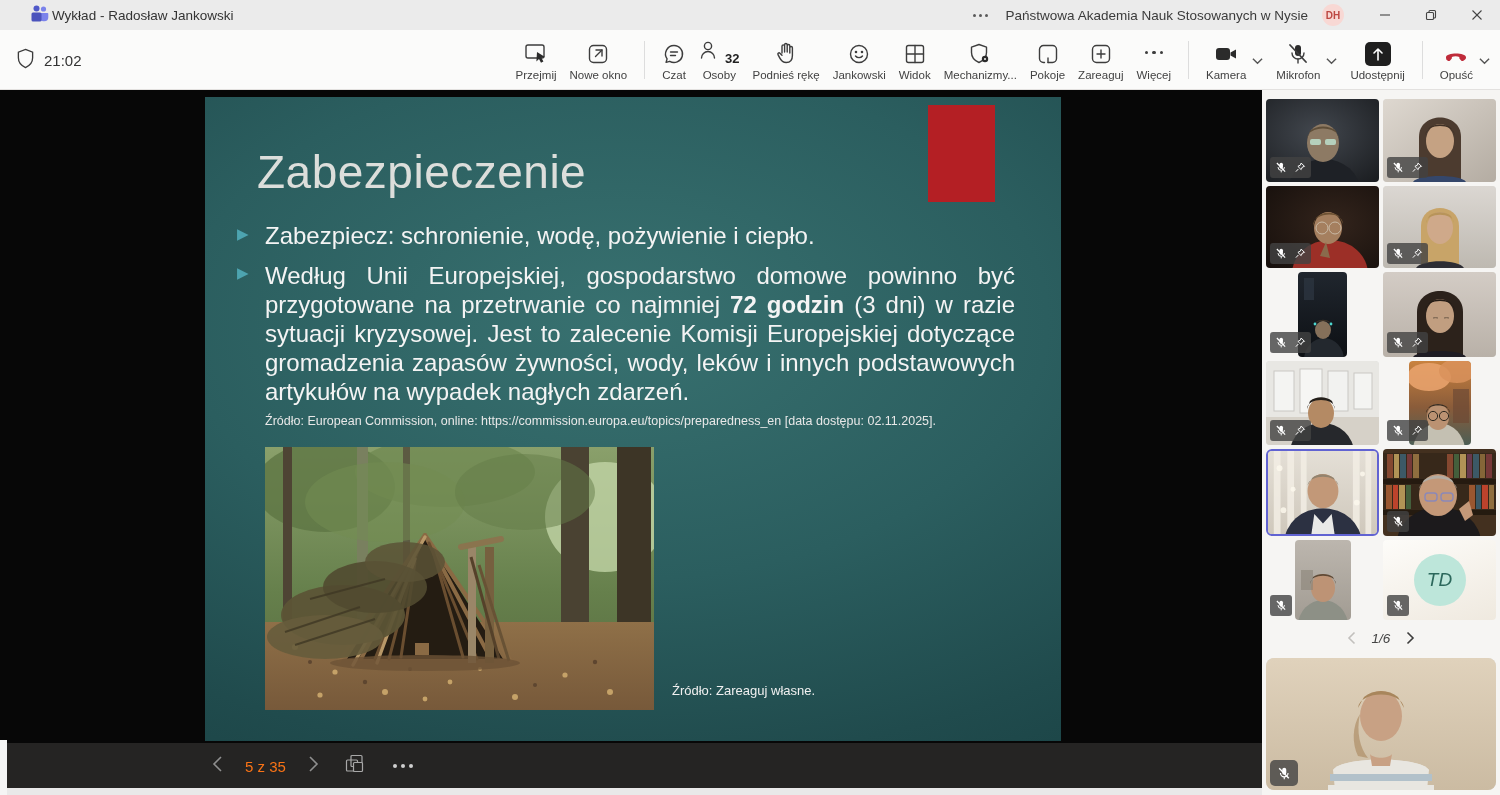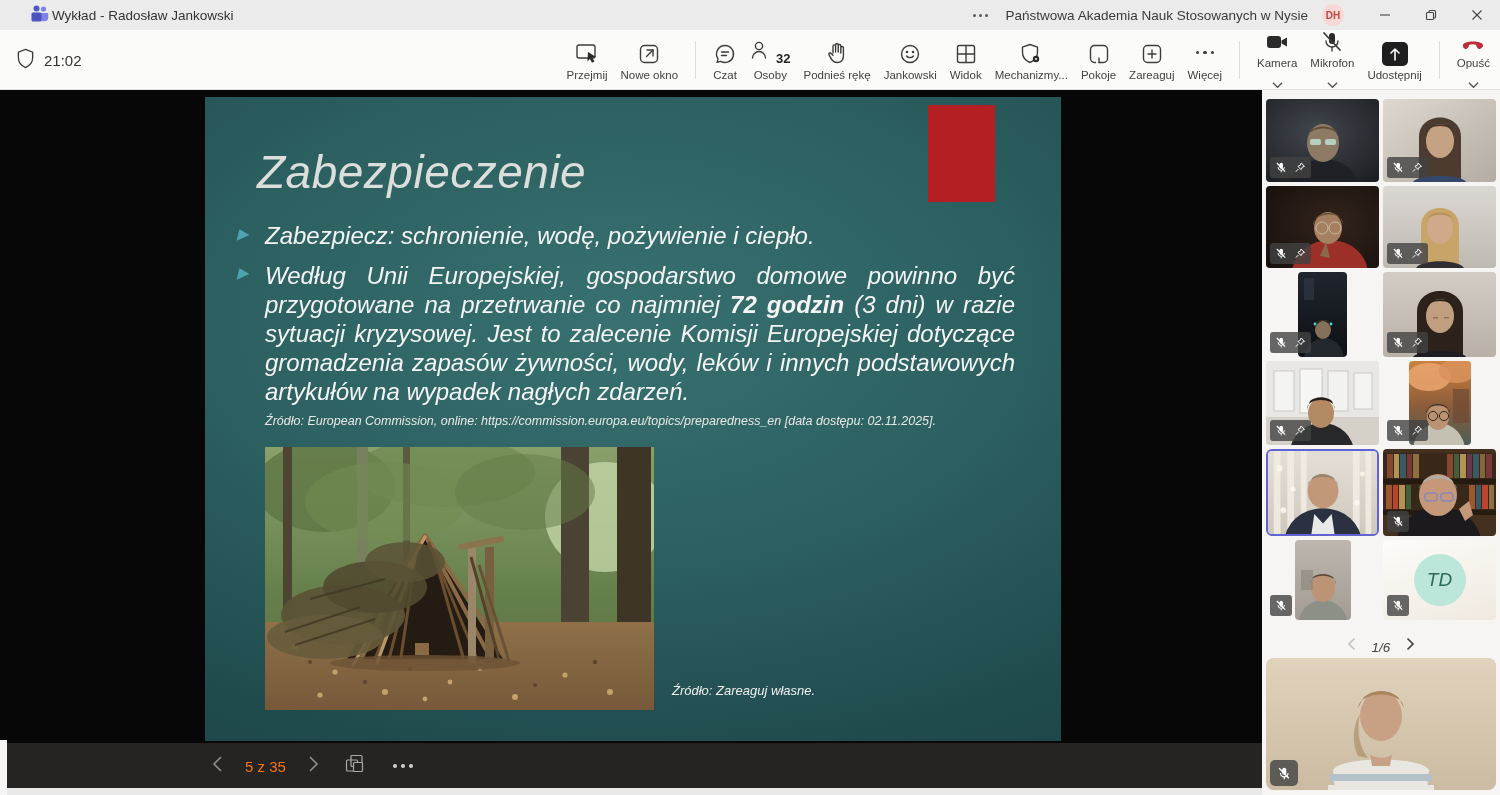--- a/index.html
+++ b/index.html
@@ -22,31 +22,31 @@
   .toolbar { position:absolute; left:0; top:30px; width:1500px; height:60px; background:#fbfbfa; border-bottom:1px solid #e3e1df; }
   .timer { position:absolute; left:16px; top:0; height:60px; display:flex; align-items:center; gap:9px; }
   .timer-text { font-size:15px; color:#333; }
   .tb-buttons { position:absolute; right:10px; top:0; height:60px; display:flex; align-items:center; gap:13px; }
   .tbtn { display:flex; flex-direction:column; align-items:center; gap:3px; color:#424242; cursor:pointer; }
   .tbtn .lbl { font-size:11.5px; white-space:nowrap; }
   .tbtn .ic { height:26px; display:flex; align-items:flex-end; justify-content:center; }
   .ic svg { stroke:#3d3d3d; stroke-width:1.4; fill:none; stroke-linecap:round; stroke-linejoin:round; }
   .ic svg .fill { fill:#2b2b2b; stroke:none; }
   .vsep { width:1px; height:38px; background:#ddd; margin:0 4px; }
-  .withchev { display:flex; align-items:center; gap:6px;flex-direction:column; }
+  .withchev { display:flex; align-items:center; gap:6px; }
   .chev svg { stroke:#555; stroke-width:1.5; fill:none; }
   .count { font-size:13px; font-weight:bold; color:#222; margin-left:2px; }
   .share-chip { width:26px; height:24px; background:#1f1f1f; border-radius:5px; display:flex; align-items:center; justify-content:center; }
   .cssdots { display:flex; gap:4px; align-items:center; height:26px; }
   .cssdots i { width:3.5px; height:3.5px; border-radius:50%; background:#3d3d3d; }
 
   
   .stage { position:absolute; left:0; top:90px; width:1262px; height:705px; background:#070707; }
   .slide { position:absolute; left:205px; top:7px; width:856px; height:644px;
-           background: radial-gradient(120% 95% at 48% 35%, #387170 0%, #2b5e5f 42%, #204b4d 72%, #173e40 100%); overflow:hidden;font-style:italic; }
+           background: radial-gradient(120% 95% at 48% 35%, #387170 0%, #2b5e5f 42%, #204b4d 72%, #173e40 100%); overflow:hidden; }
   .red-rect { position:absolute; left:723px; top:8px; width:67px; height:97px; }
   .slide-title { position:absolute; left:52px; top:48px; font-size:46px; color:#dcdedb; letter-spacing:0.5px; }
   .bullet { position:absolute; left:32px; color:#f4f4f4; font-size:24px; }
   .bullet .arrow { position:absolute; left:0; top:3px; font-size:15px; color:#4da4b0; }
   .bullet .btxt { display:block; margin-left:28px; }
   .b1 { top:125px; width:790px; }
   .b2 { top:164px; width:778px; }
   .b2 .btxt { text-align:justify; line-height:29px; }
   .src-line { position:absolute; left:60px; top:317px; font-size:12.5px; color:#e8e8e8; }
   .photo { position:absolute; left:60px; top:350px; width:389px; height:263px; }
@@ -63,21 +63,21 @@
   .bottom-strip { position:absolute; left:0; top:698px; width:1262px; height:7px; background:#e9e9e9; }
   .left-sliver { position:absolute; left:0; top:650px; width:7px; height:55px; background:#f5f5f5; }
 
   
   .panel { position:absolute; left:1262px; top:90px; width:238px; height:705px; background:#f6f5f3;font-style:italic; }
   .tile { position:absolute; border-radius:4px; overflow:hidden; background:#dcdcda; }
   .tile.active { border:2px solid #6163d2; border-radius:6px; }
   .pvid { position:absolute; top:0; height:100%; border-radius:4px; overflow:hidden; }
   .chip { position:absolute; left:4px; bottom:4px; height:21px; background:rgba(66,66,66,.8); border-radius:3px; display:flex; align-items:center; gap:7px; padding:0 5px; z-index:3; }
   .chip svg { stroke:#fff; stroke-width:1.3; fill:none; }
-  .pagin { position:absolute; top:541px; left:0; width:238px; height:24px; display:flex; align-items:flex-end; justify-content:center; gap:16px; }
+  .pagin { position:absolute; top:541px; left:0; width:238px; height:24px; display:flex; align-items:flex-start; justify-content:center; gap:16px; }
   .pagin .pg-label { font-size:13.5px; color:#444; }
   .pg-chev svg { fill:none; stroke-width:1.6; }
   .avatar-circle { position:absolute; left:50%; top:50%; transform:translate(-50%,-50%); width:52px; height:52px; border-radius:50%; background:#bde6da; color:#2c685c; font-size:19px; display:flex; align-items:center; justify-content:center; }
   .tile svg.person { position:absolute; left:0; top:0; width:100%; height:100%; }
 </style>
 </head>
 <body>
 
 <div class="window">
 

